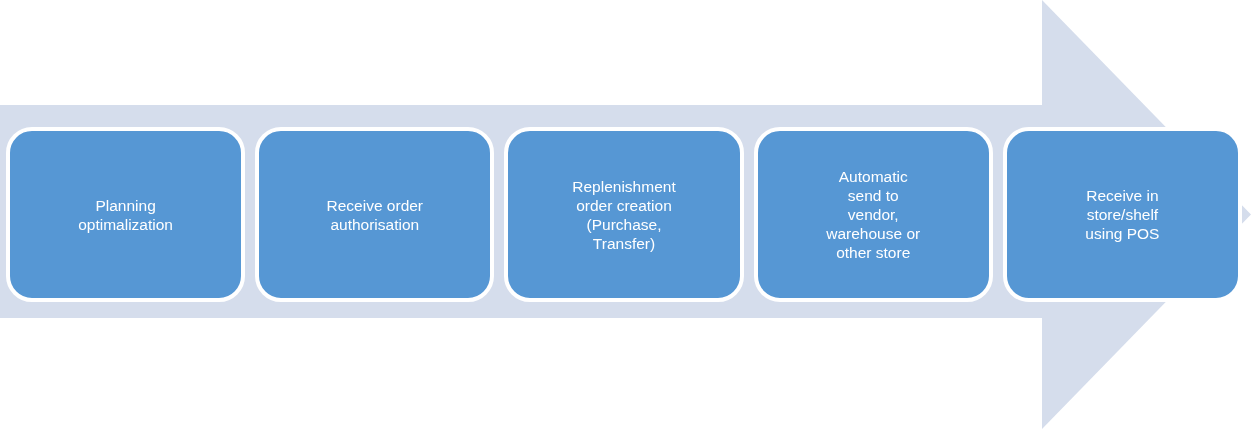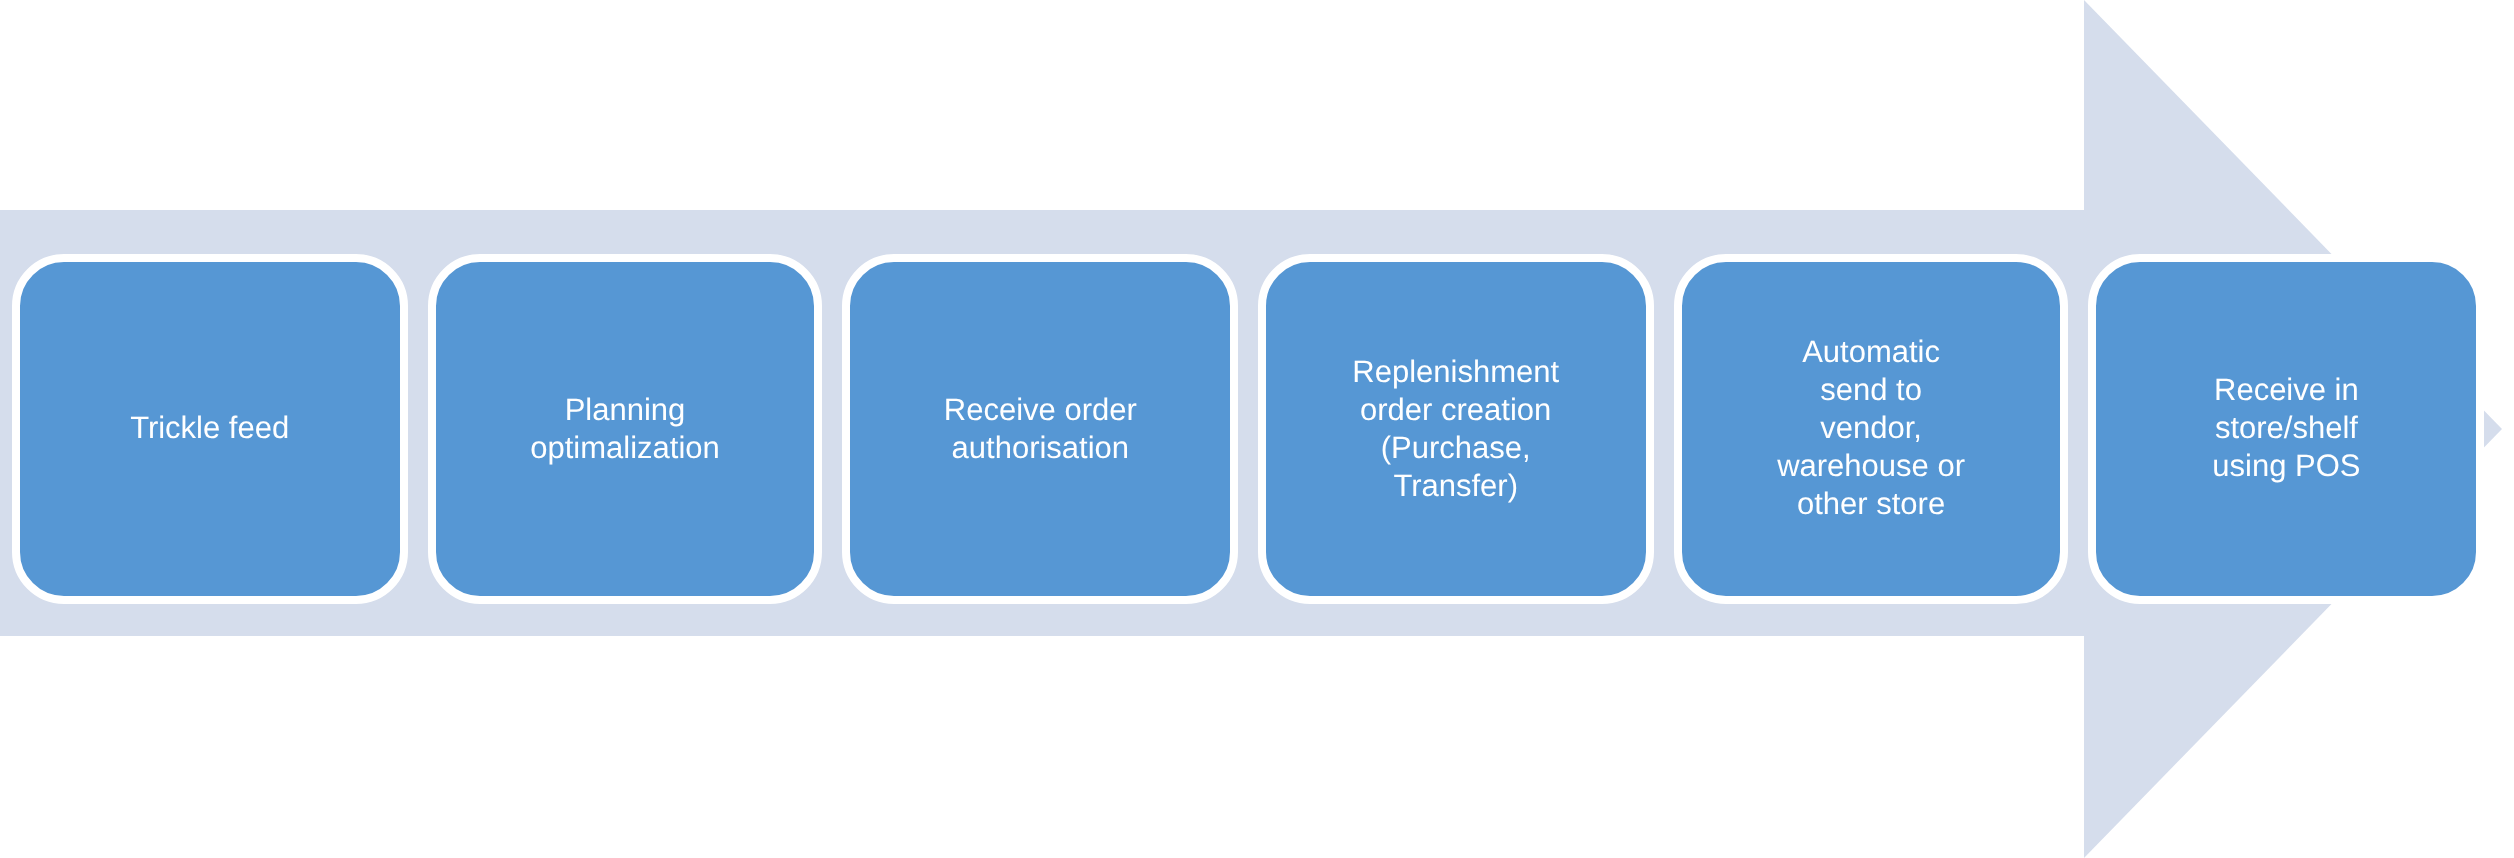--- a/index.html
+++ b/index.html
@@ -66,23 +66,20 @@
 </head>
 <body style="background: rgb(255, 255, 255);">
 
 <div class="canvas">
 
   <div class="arrow-band"></div>
   <div class="arrow-head"></div>
 
   <div class="steps-row">
     <div class="step-box">
-      <span class="step-label">Trickle feed</span>
-    </div>
-    <div class="step-box">
       <span class="step-label">Planning
 optimalization</span>
     </div>
     <div class="step-box">
       <span class="step-label">Receive order
 authorisation</span>
     </div>
     <div class="step-box">
       <span class="step-label">Replenishment
 order creation

